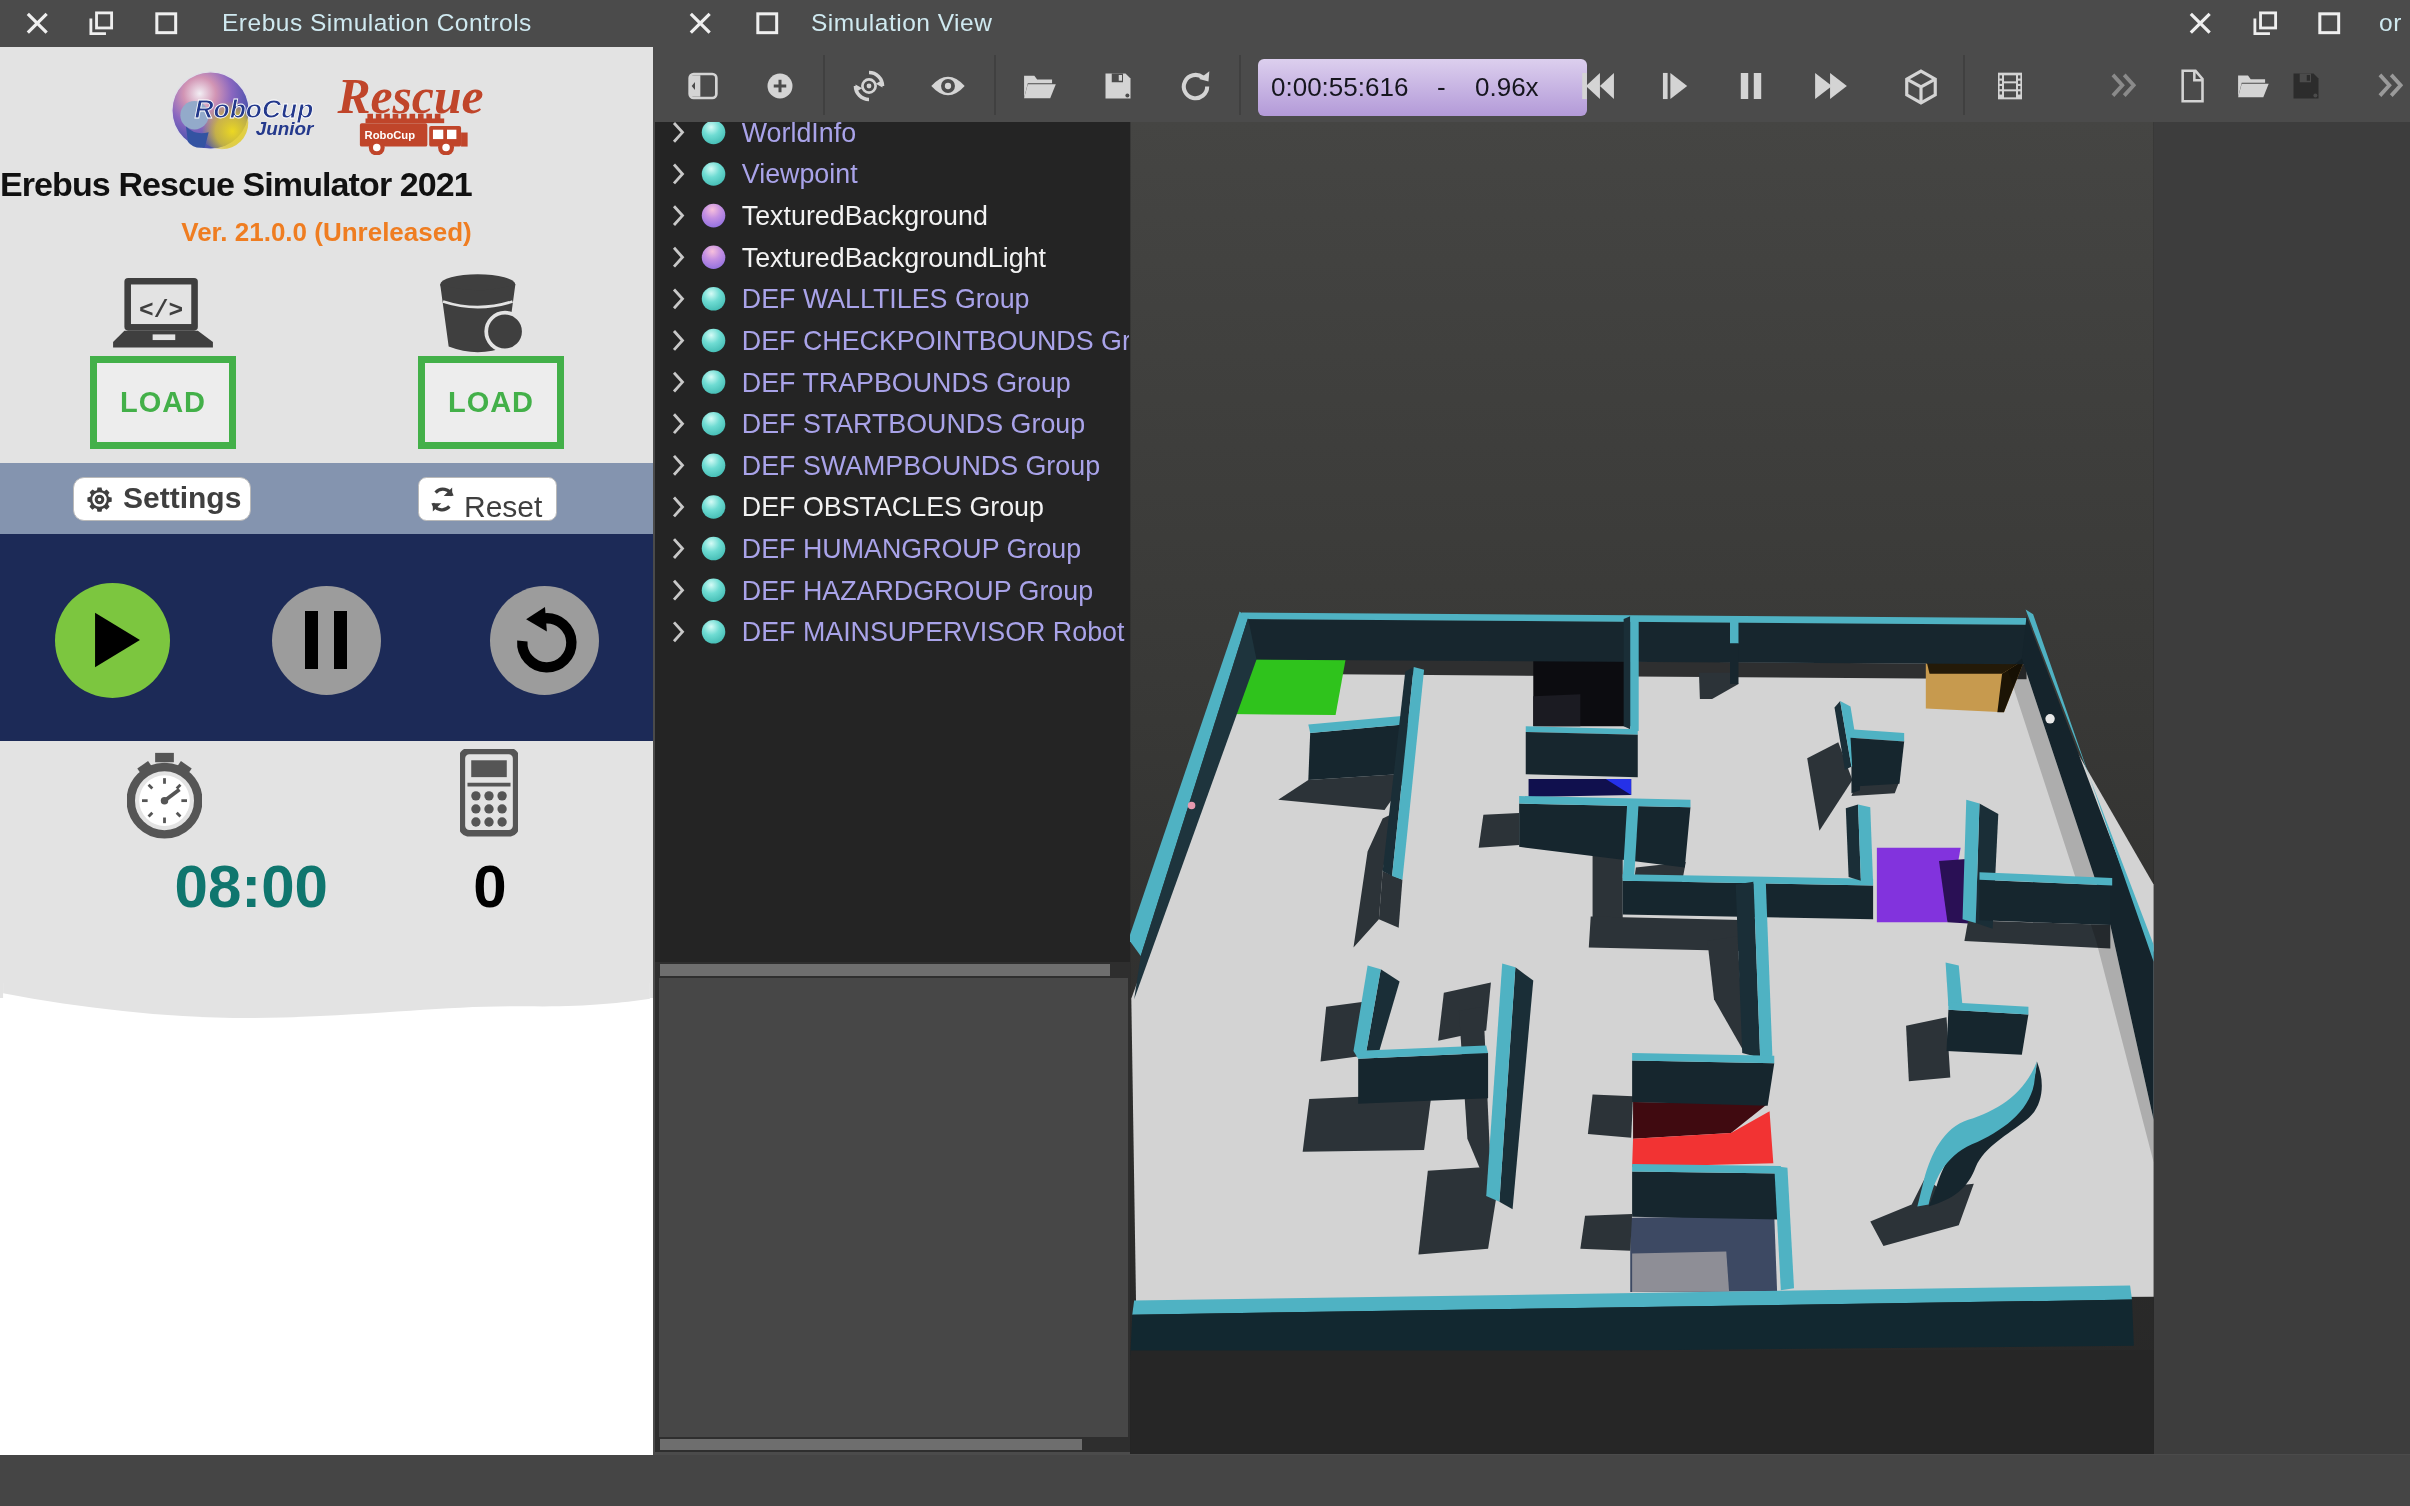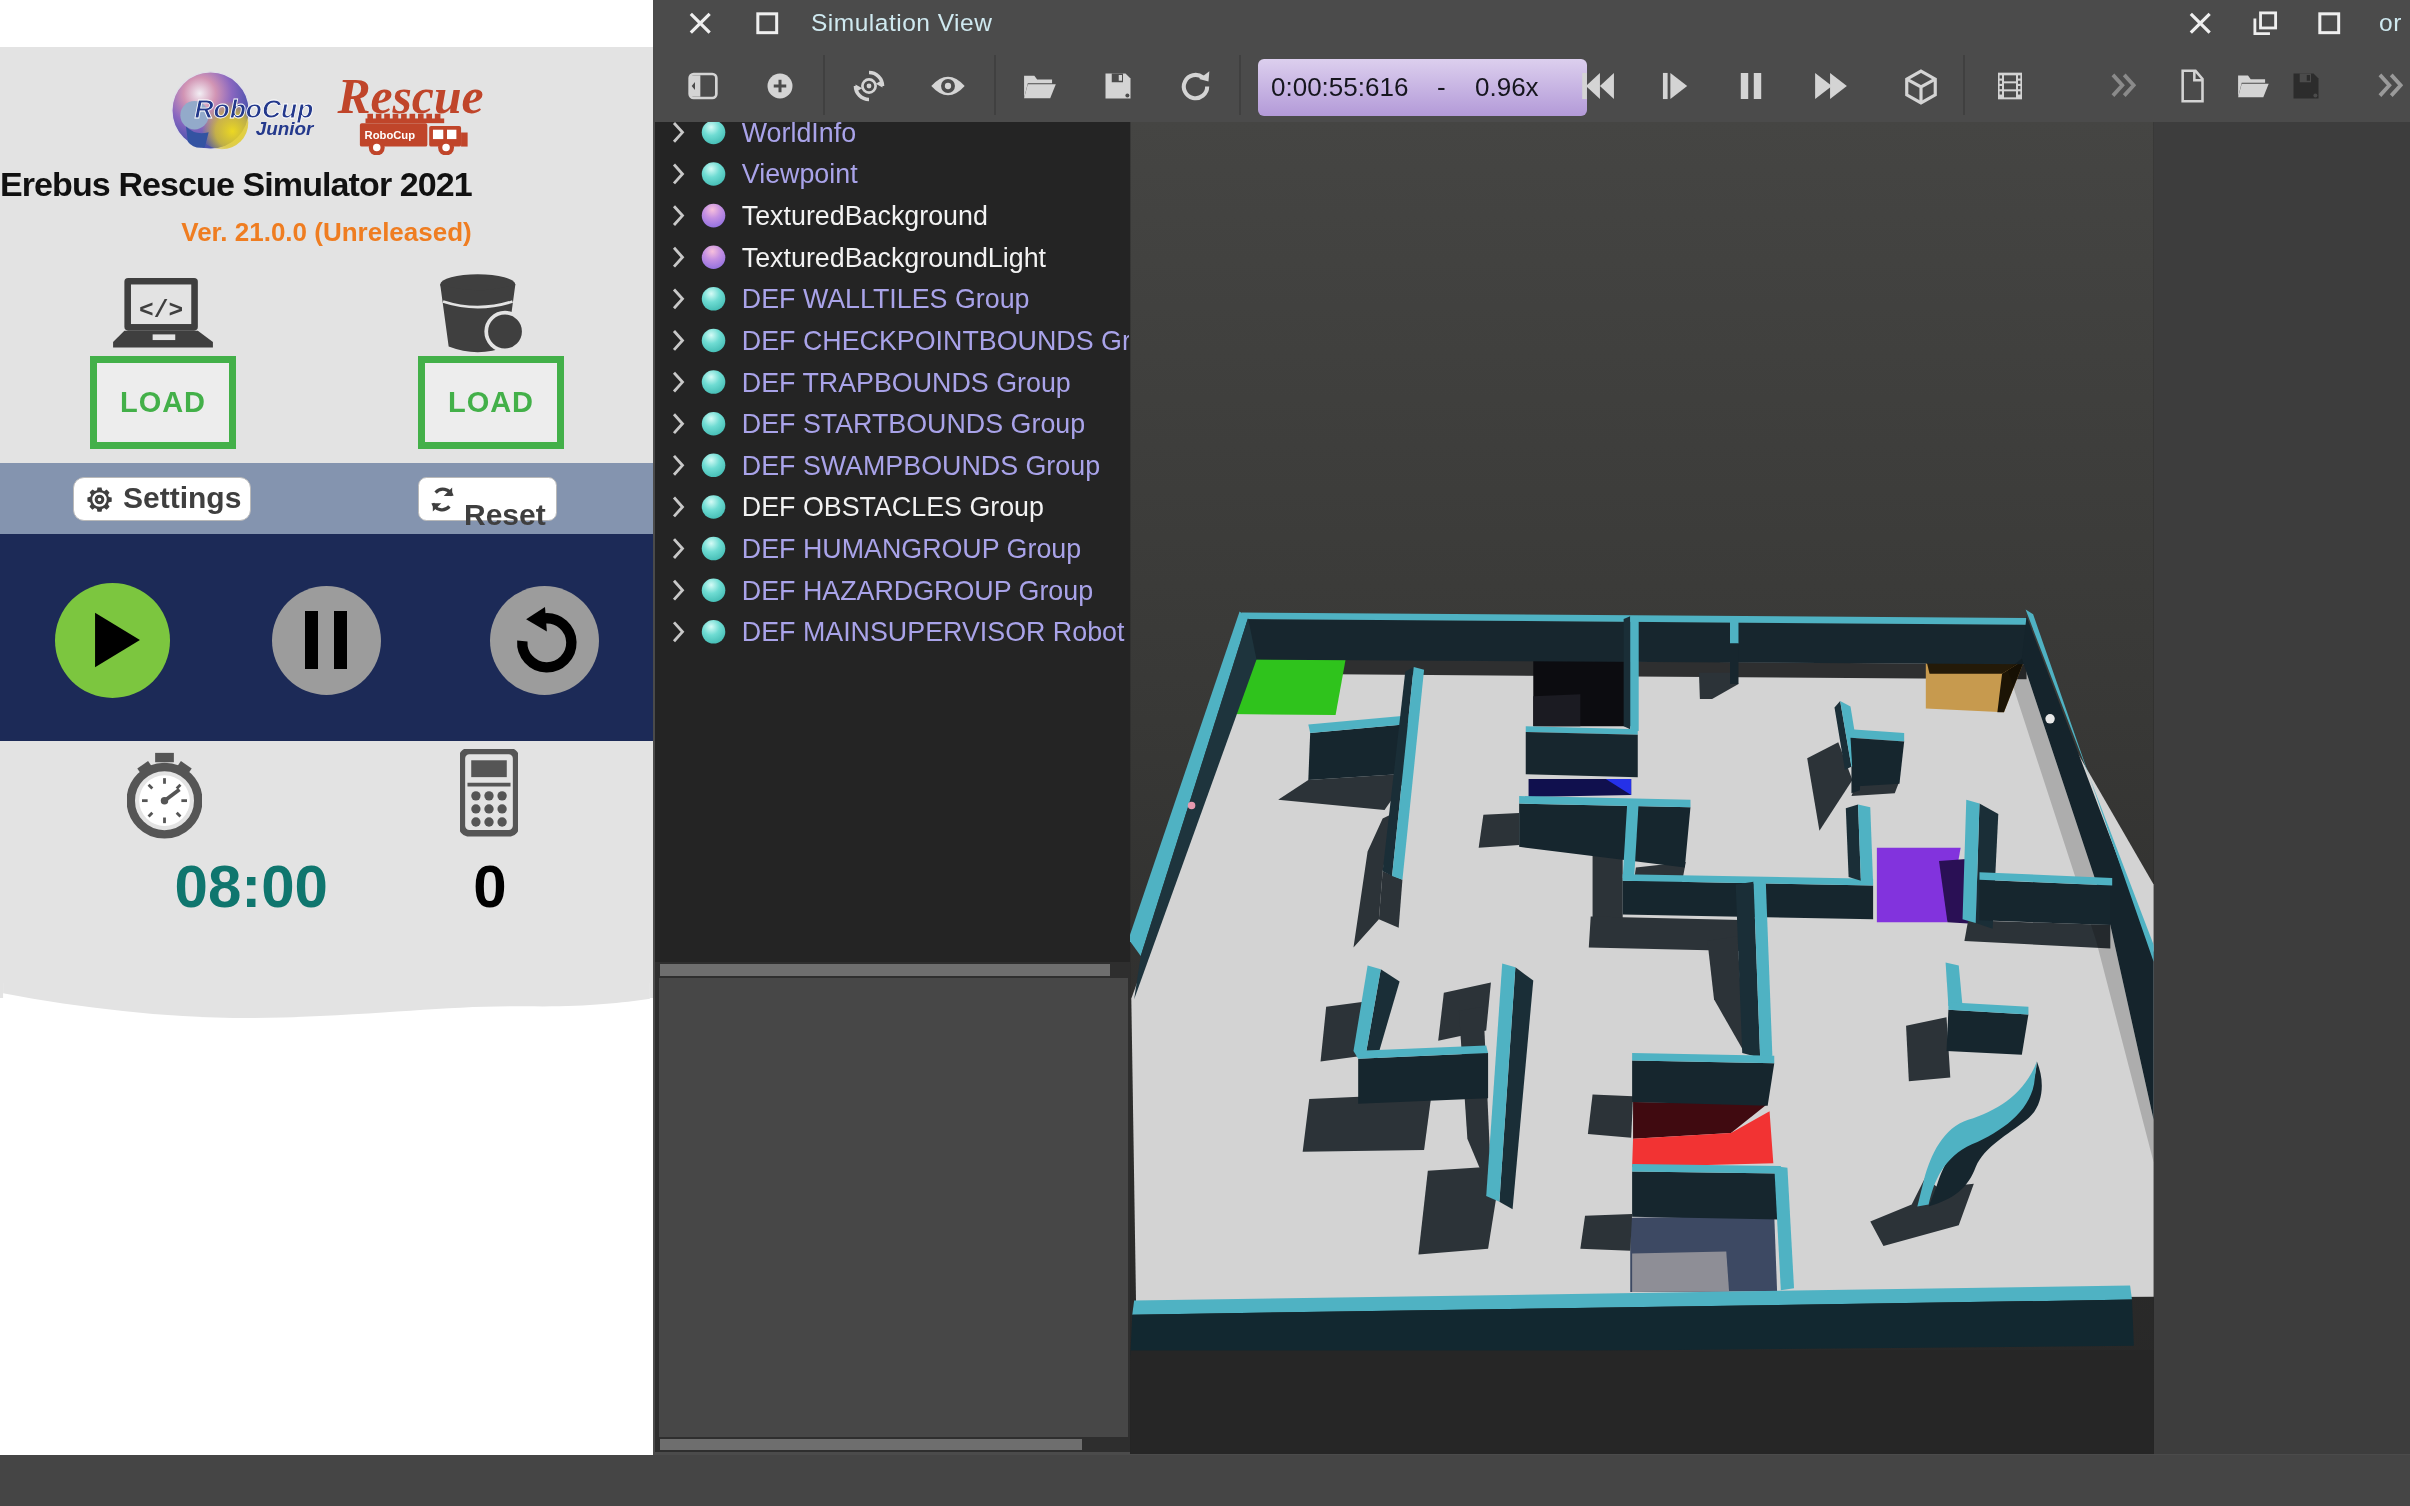--- a/index.html
+++ b/index.html
@@ -3,20 +3,33 @@
 <style>
 html,body{margin:0;padding:0;width:2411px;height:1507px;overflow:hidden;background:#3e3e3e;font-family:"Liberation Sans",sans-serif;}
 .abs{position:absolute;}
 .tb{position:absolute;left:0;top:0;right:0;height:47px;background:#4b4b4b;}
 .tbtxt{position:absolute;top:7.5px;font-size:28px;color:#cfe9f0;letter-spacing:0.5px;}
 .wicon{position:absolute;top:11.3px;width:24.5px;height:24.5px;}
 </style></head>
 <body>
 
 <div class="abs" style="left:0;top:0;width:653px;height:1455px;background:#ffffff;">
+  <div class="tb" style="height:47px;">
+    <svg class="wicon" style="left:25.4px;" viewBox="0 0 26 26">
+        <path d="M3 3 L23 23 M23 3 L3 23" stroke="#efefef" stroke-width="3.4"></path>
+      </svg>
+    <svg class="wicon" style="left:89px;" viewBox="0 0 26 26">
+        <rect x="8" y="2" width="16" height="16" fill="none" stroke="#efefef" stroke-width="3"></rect>
+        <path d="M2 8 L2 24 L18 24" fill="none" stroke="#efefef" stroke-width="3"></path>
+      </svg>
+    <svg class="wicon" style="left:154px;" viewBox="0 0 26 26">
+        <rect x="3" y="3" width="20" height="20" fill="none" stroke="#efefef" stroke-width="3.2"></rect>
+      </svg>
+    <div class="tbtxt" style="left:222px;font-size:24.5px;top:9.4px;">Erebus Simulation Controls</div>
+  </div>
 
   <div class="abs" style="left:0;top:47px;width:653px;height:951px;background:#e3e3e3;"></div>
 
   <svg class="abs" style="left:169px;top:68px;" width="151" height="87" viewBox="0 0 160 92">
     <defs>
       <radialGradient id="ballg" cx="36%" cy="28%" r="80%">
         <stop offset="0%" stop-color="#f2eef4"></stop>
           <stop offset="26%" stop-color="#d295b4"></stop>
           <stop offset="52%" stop-color="#8a67c0"></stop>
           <stop offset="80%" stop-color="#5054ae"></stop>
@@ -91,21 +104,21 @@
         <path fill="#3f3f3f" d="M12 8a4 4 0 100 8 4 4 0 000-8zm0 2.5a1.5 1.5 0 110 3 1.5 1.5 0 010-3z"></path>
         <path fill="#3f3f3f" d="M10.3 2h3.4l.5 2.4 1.7.7 2-1.3 2.4 2.4-1.3 2 .7 1.7 2.4.5v3.4l-2.4.5-.7 1.7 1.3 2-2.4 2.4-2-1.3-1.7.7-.5 2.4h-3.4l-.5-2.4-1.7-.7-2 1.3-2.4-2.4 1.3-2-.7-1.7L2 13.7v-3.4l2.4-.5.7-1.7-1.3-2 2.4-2.4 2 1.3 1.7-.7zM12 6a6 6 0 100 12 6 6 0 000-12z" fill-rule="evenodd"></path>
       </svg>
     <span style="position:absolute;left:49px;top:2.8px;font-size:30px;font-weight:bold;color:#3f3f3f;">Settings</span>
   </div>
   <div class="abs" style="left:418px;top:477px;width:137px;height:42px;background:#fff;border:1.9px solid #b9b9b9;border-radius:8.5px;">
     <svg class="abs" style="left:9.4px;top:6.6px;" width="29" height="29" viewBox="0 0 24 24">
         <path fill="none" stroke="#3f3f3f" stroke-width="2.6" d="M20 9A8 8 0 006.3 6.3 M4 15a8 8 0 0013.7 2.7"></path>
         <path fill="#3f3f3f" d="M20 2v7h-7z M4 22v-7h7z"></path>
       </svg>
-    <span style="position:absolute;left:45px;top:20px;font-size:30px;font-weight:bold;color:#3f3f3f;">Reset</span>
+    <span style="position:absolute;left:45px;top:12px;font-size:30px;font-weight:normal;color:#3f3f3f;">Reset</span>
   </div>
 
   <div class="abs" style="left:0;top:534px;width:653px;height:207px;background:#1c2a57;"></div>
   <div class="abs" style="left:55px;top:583px;width:115px;height:115px;border-radius:50%;background:#7cc63f;">
     <svg class="abs" style="left:36px;top:28px;" width="53" height="58" viewBox="0 0 56 62">
         <path d="M4 2 L52 31 L4 60 Z" fill="#000"></path>
       </svg>
   </div>
   <div class="abs" style="left:272px;top:586px;width:109px;height:109px;border-radius:50%;background:#9c9c9c;">
     <div class="abs" style="left:33px;top:25.4px;width:13px;height:58px;background:#000;"></div>

